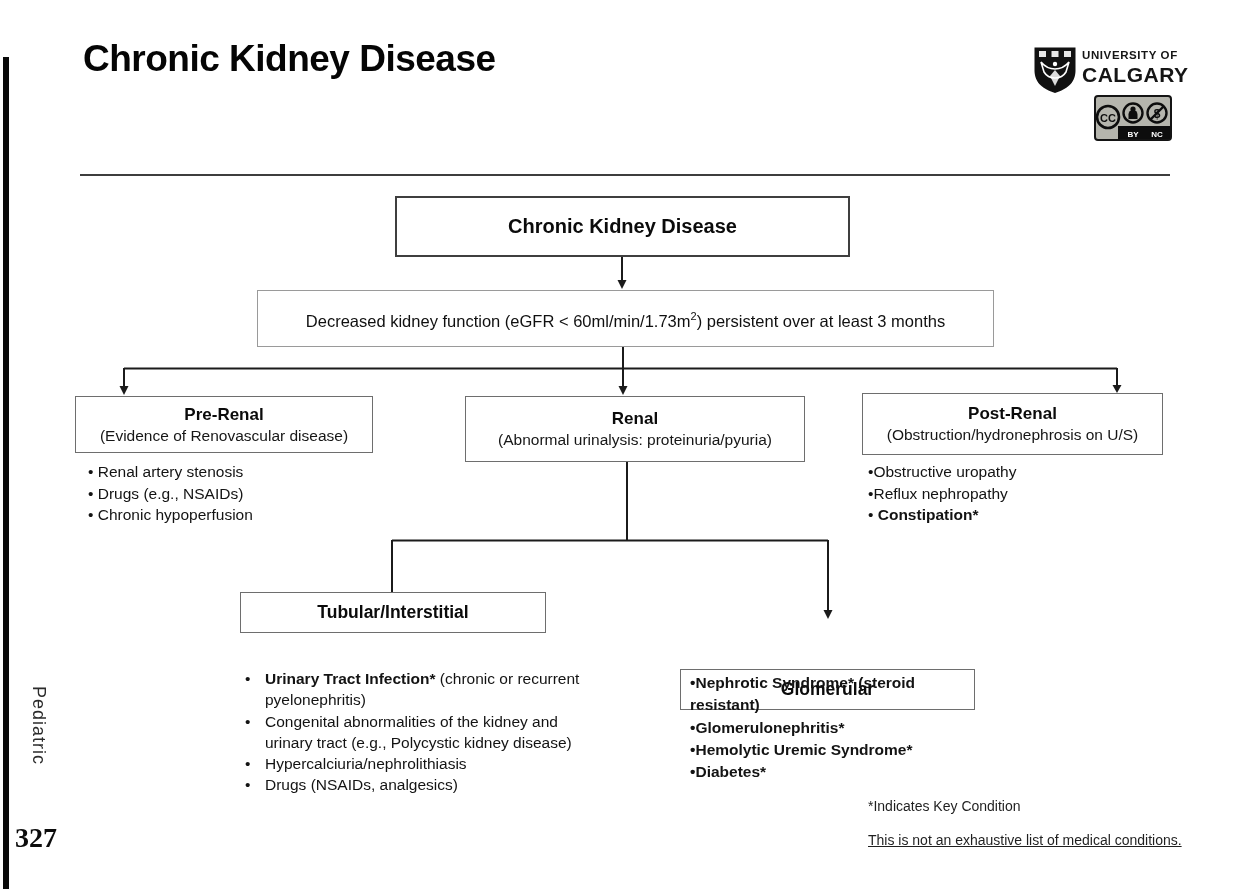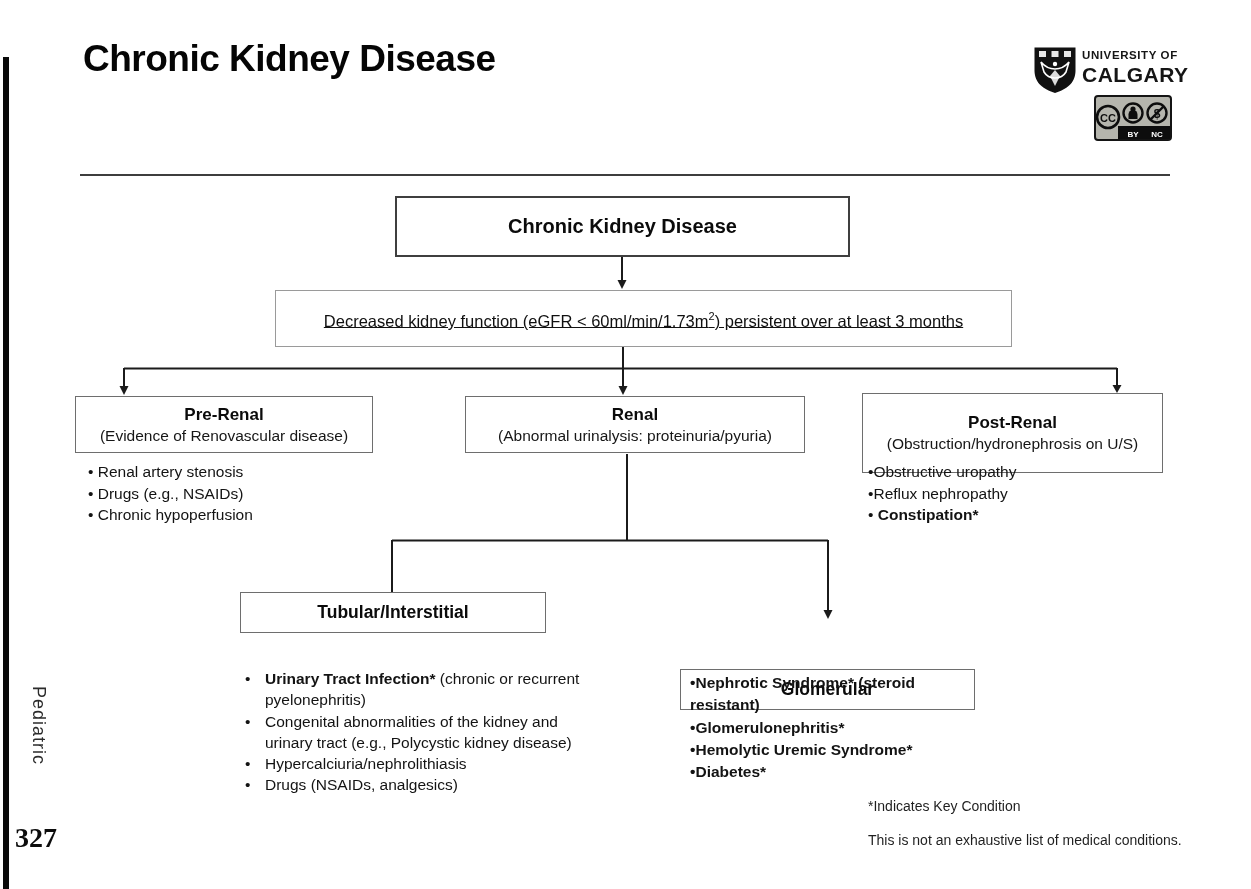--- a/index.html
+++ b/index.html
@@ -27,44 +27,44 @@
   .uni-line2{font-size:21px;font-weight:bold;letter-spacing:0.5px;margin-top:2px;}
   .divider{left:80px;top:174px;width:1090px;height:2px;background:#3d3d3d;}
   
   .box{
     position:absolute;background:#fff;border:1px solid #6e6e6e;
     display:flex;flex-direction:column;justify-content:center;align-items:center;
     text-align:center;z-index:2;box-sizing:border-box;
   }
   .box-root{left:395px;top:196px;width:455px;height:61px;border:2px solid #3f3f3f;}
   .box-root .box-title{font-size:20px;}
-  .box-def{left:275px;top:290px;width:737px;height:57px;border:1px solid #9a9a9a;text-decoration:underline;}
+  .box-def{left:257px;top:290px;width:737px;height:57px;border:1px solid #9a9a9a;}
   .def-text{font-size:16.5px;line-height:27px;max-width:690px;color:#101010;}
   .def-text sup{font-size:11px;}
   .box-pre{left:75px;top:396px;width:298px;height:57px;}
-  .box-renal{left:465px;top:396px;width:340px;height:57px;}
-  .box-post{left:862px;top:393px;width:301px;height:80px;}
+  .box-renal{left:465px;top:396px;width:340px;height:66px;}
+  .box-post{left:862px;top:393px;width:301px;height:62px;}
   .box-tub{left:240px;top:592px;width:306px;height:41px;}
   .box-glo{left:680px;top:621px;width:295px;height:41px;margin-top:48px;}
   .box-title{font-size:17px;font-weight:bold;color:#0b0b0b;line-height:1.25;}
   .box-sub{font-size:15.5px;color:#161616;line-height:1.25;margin-top:1px;}
   .box-tub .box-title,.box-glo .box-title{font-size:17.5px;}
   
   .blist{position:absolute;font-size:15.5px;line-height:21.5px;color:#131313;z-index:2;}
   .blist .item{white-space:pre-wrap;}
   .bold{font-weight:bold;}
   .list-pre{left:88px;top:461px;width:270px;}
   .list-post{left:868px;top:461px;width:280px;}
   .list-tub{left:245px;top:668px;width:338px;line-height:21.3px;}
   .list-tub .item{padding-left:20px;text-indent:-20px;}
   .list-tub .bullet{display:inline-block;width:20px;text-indent:0;}
   .list-glo{left:690px;top:672px;width:268px;font-weight:bold;line-height:22.3px;}
   
   .foot1{left:868px;top:798px;font-size:14px;color:#1f1f1f;}
-  .foot2{left:868px;top:832px;font-size:14px;color:#1f1f1f;}
+  .foot2{left:868px;top:832px;font-size:14px;color:#1f1f1f;text-decoration:underline;}
   
   .connectors{left:0;top:0;width:1251px;height:889px;z-index:1;}
   svg text{font-family:"Liberation Sans",sans-serif;}
 </style>
 </head>
 <body>
 
 <div class="abs side-bar"></div>
 <div class="abs side-label">Pediatric</div>
 <div class="abs page-num">327</div>

